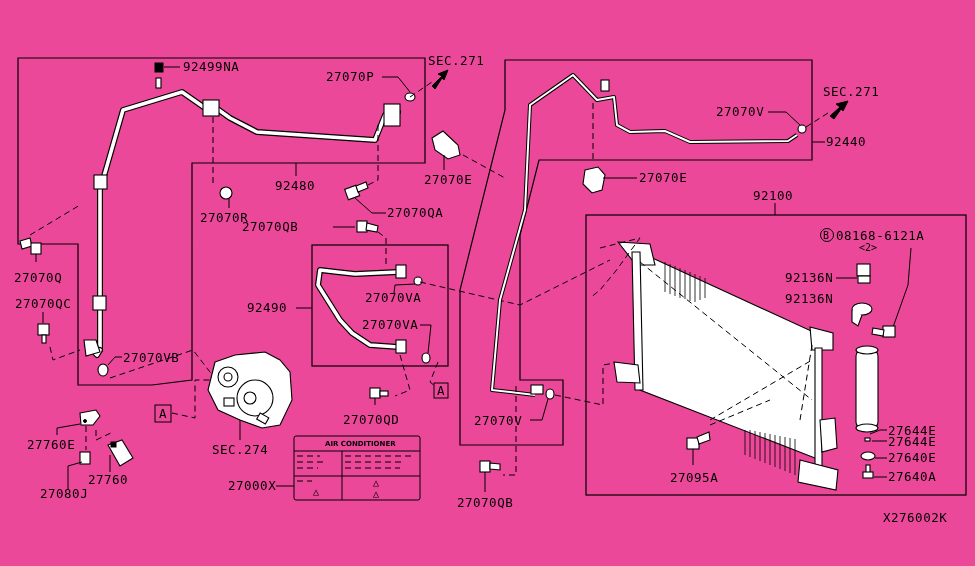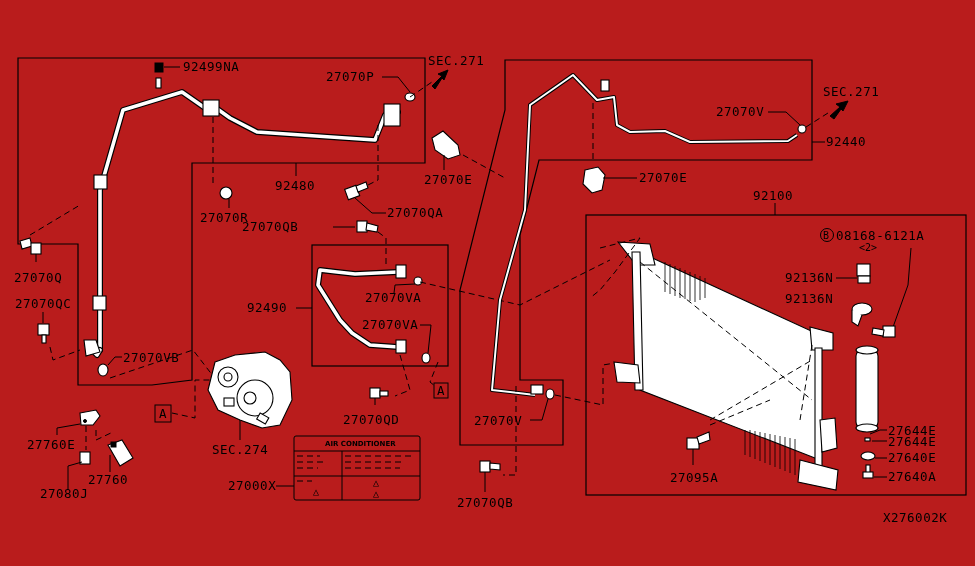--- a/index.html
+++ b/index.html
@@ -1,16 +1,16 @@
 <!DOCTYPE html>
 <html><head>
 <meta charset="utf-8">
 <style>
   html, body { margin:0; padding:0; background:#ffffff; }
-  #stage { position:relative; width:975px; height:566px; overflow:hidden; background:#b91c1c; }
+  #stage { position:relative; width:975px; height:566px; overflow:hidden; background:#ec4899; }
   svg#diagram { position:absolute; left:0; top:0; width:975px; height:566px; }
   .lbl { font-family:"DejaVu Sans Mono", "Liberation Mono", monospace; font-size:12.5px; fill:#000; letter-spacing:0.5px; }
   .lbl-sm { font-family:"DejaVu Sans Mono", "Liberation Mono", monospace; font-size:10px; fill:#000; }
   .lbl-xs { font-family:"DejaVu Sans", sans-serif; font-size:7px; fill:#000; font-weight:bold; }
   .ln { stroke:#000; stroke-width:1.2; fill:none; }
   .thin { stroke:#000; stroke-width:1; fill:none; }
   .dash { stroke:#000; stroke-width:1; fill:none; stroke-dasharray:6 4; }
   .pipe { stroke:#000; stroke-width:6; fill:none; stroke-linecap:round; stroke-linejoin:round; }
   .pipe-in { stroke:#fff; stroke-width:3.6; fill:none; stroke-linecap:round; stroke-linejoin:round; }
   .tube { stroke:#000; stroke-width:4; fill:none; stroke-linejoin:round; }

